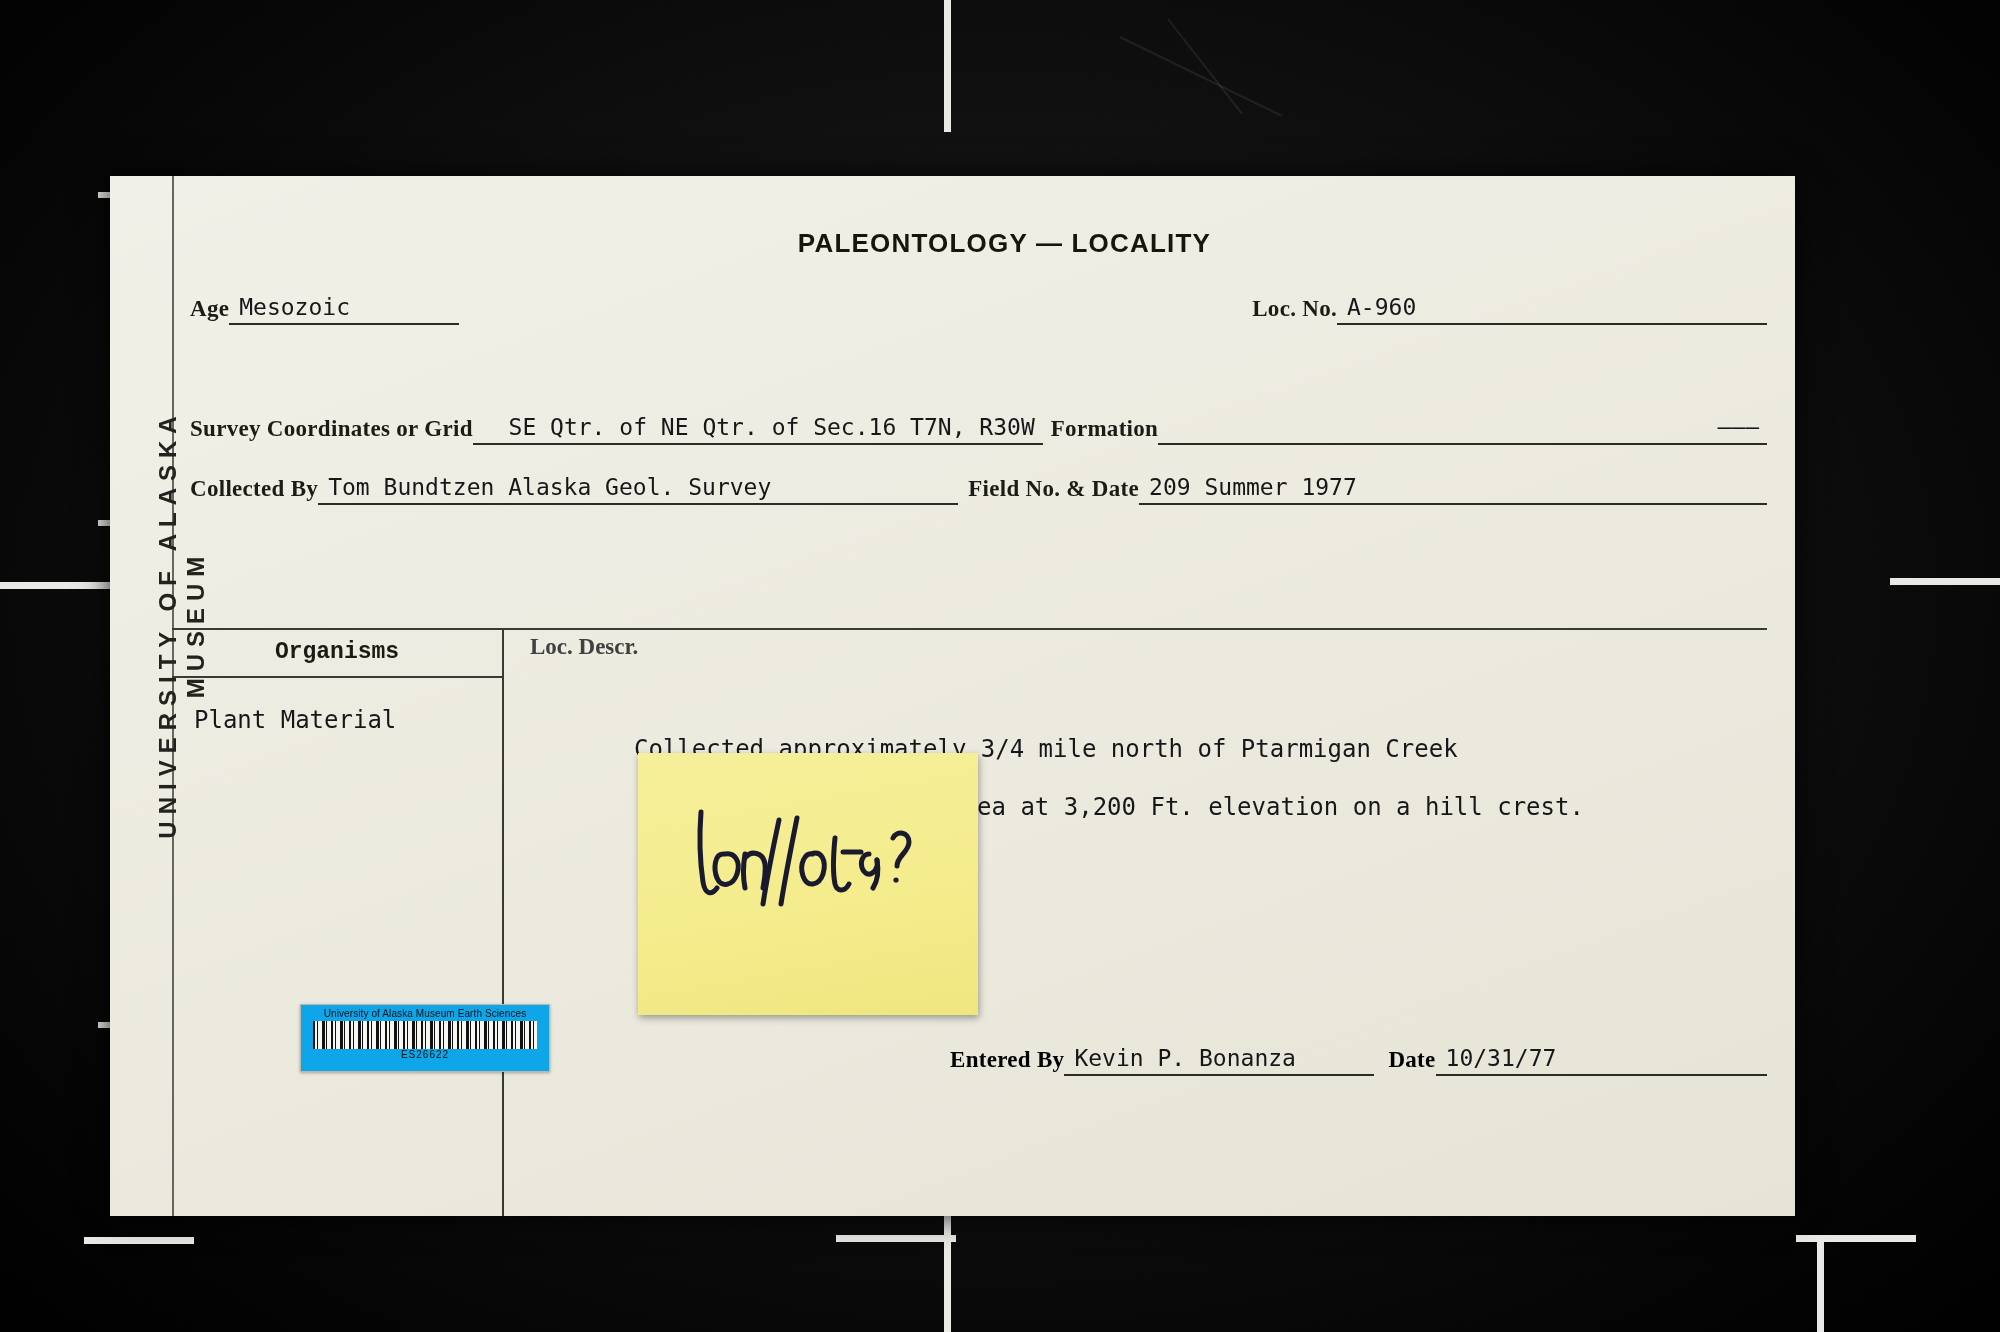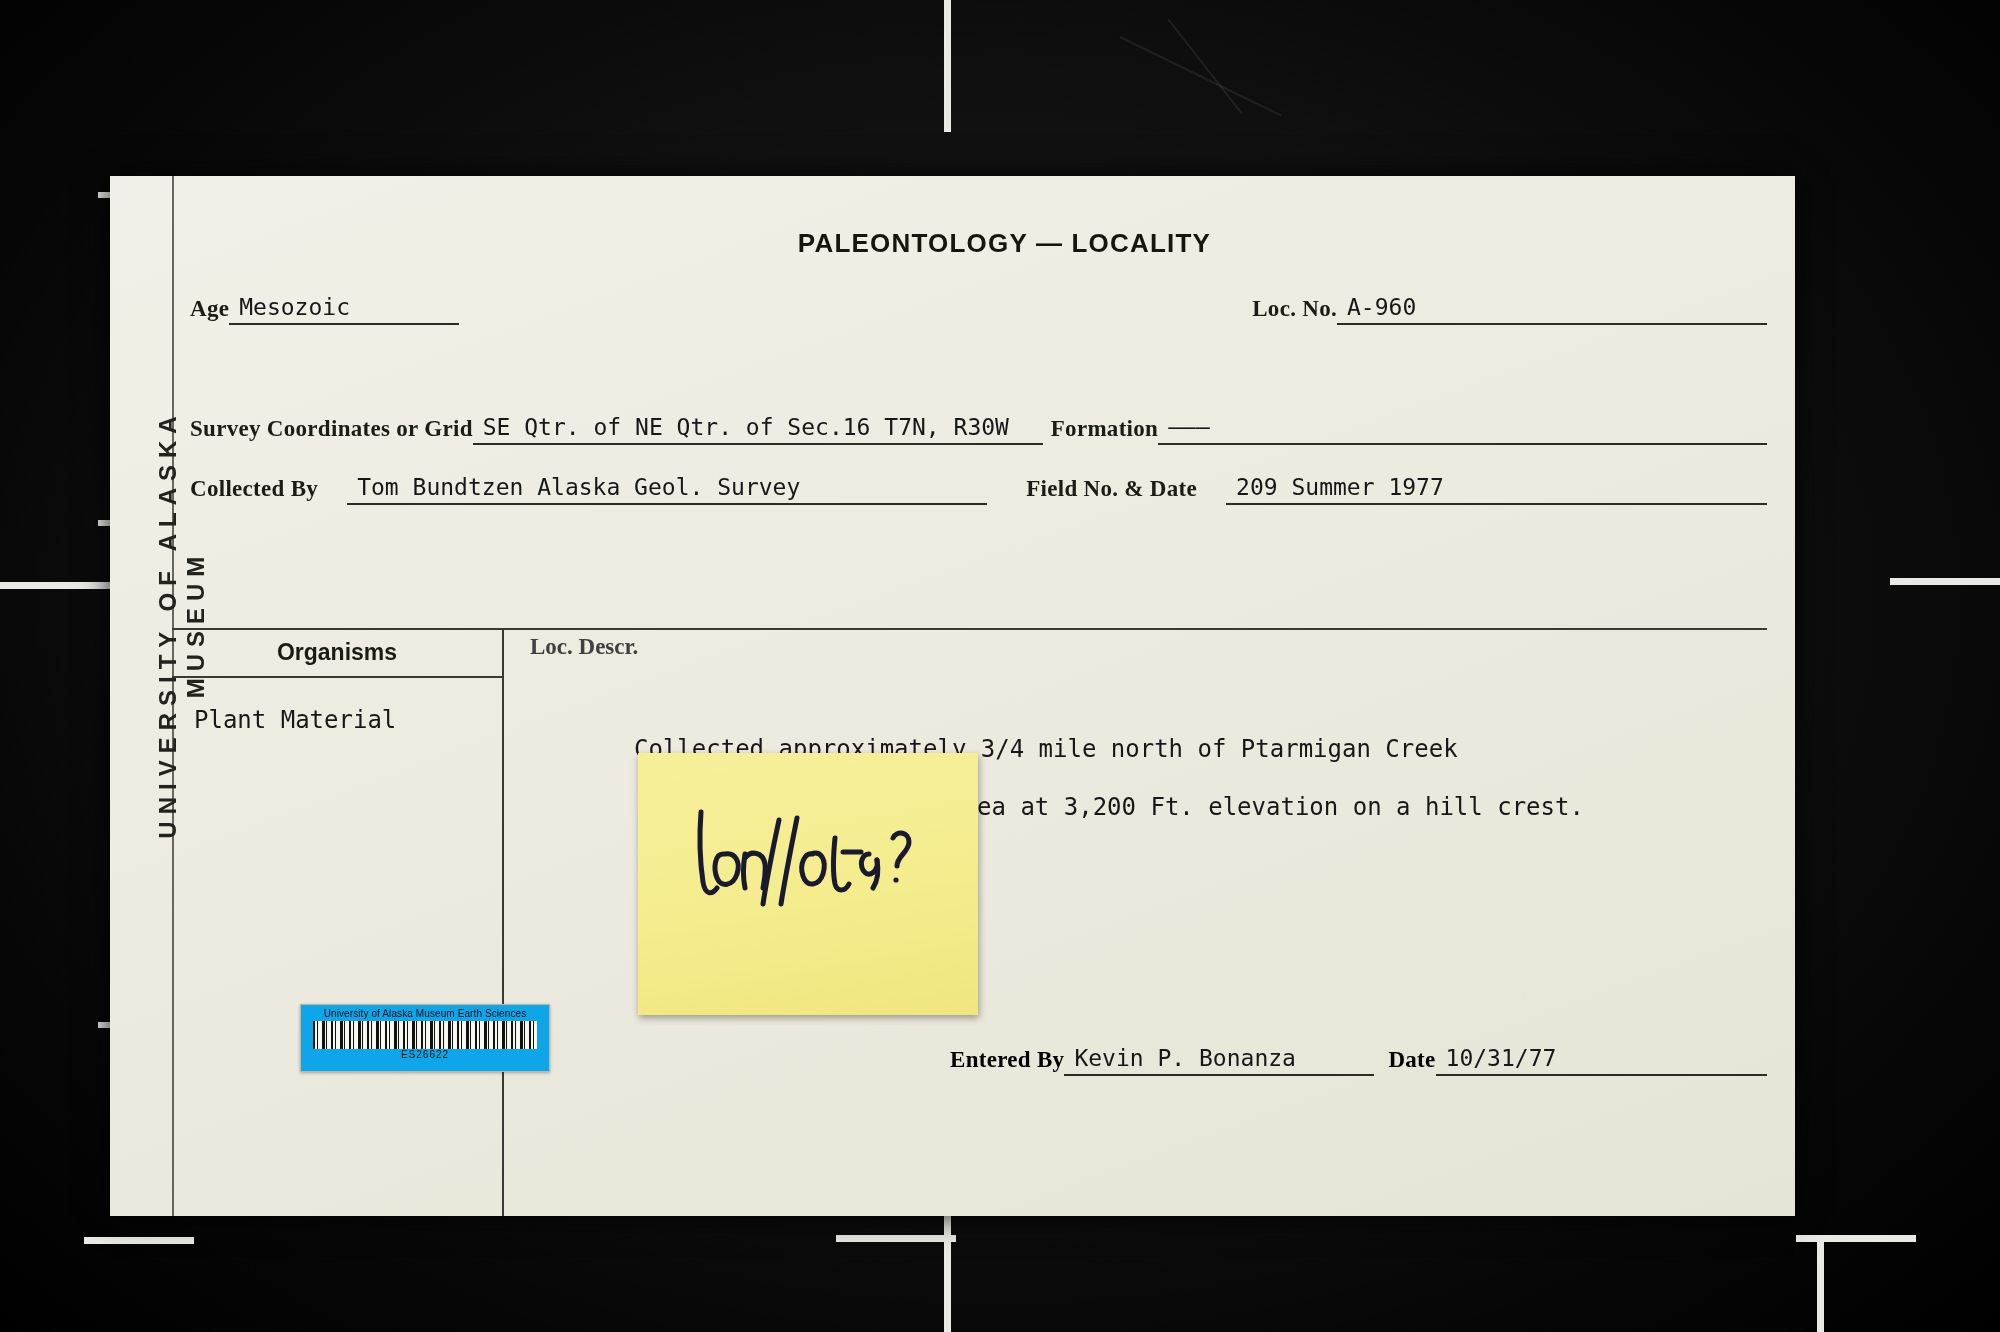--- a/index.html
+++ b/index.html
@@ -134,21 +134,21 @@
     width: 330px;
     bottom: 0;
     border-right: 2px solid #3a3a34;
   }
   .org-head {
     height: 48px;
     border-bottom: 2px solid #3a3a34;
     display: flex;
     align-items: center;
     justify-content: center;
-    font-family: Liberation Sans, sans-serif;
+    font-family: Liberation Mono, monospace;
     font-weight: 700;
     font-size: 23px;
     color: #1b1b15;
   }
   .org-item {
     padding: 28px 0 0 22px;
     font-family: "DejaVu Sans Mono", monospace;
     font-size: 24px;
     color: #17171a;
   }
@@ -286,28 +286,28 @@
 
     <div class="row" style="top:118px;">
       <span class="lbl">Age</span>
       <span class="val" style="width:230px;">Mesozoic</span>
       <span style="flex:1 1 auto;"></span>
       <span class="lbl">Loc. No.</span>
       <span class="val" style="width:430px;">A-960</span>
     </div>
 
 
-    <div class="row" style="top:238px;">
+    <div class="row" style="top:238px;text-align:right;">
       <span class="lbl">Survey Coordinates or Grid</span>
       <span class="val" style="width:570px;">SE Qtr. of NE Qtr. of Sec.16 T7N, R30W</span>
       <span class="lbl" style="padding-left:8px;">Formation</span>
       <span class="val grow">———</span>
     </div>
 
-    <div class="row" style="top:298px;gap:29px;">
+    <div class="row" style="top:298px;">
       <span class="lbl">Collected By</span>
       <span class="val" style="width:640px;">Tom Bundtzen Alaska Geol. Survey</span>
       <span class="lbl" style="padding-left:10px;">Field No. &amp; Date</span>
       <span class="val grow">209 Summer 1977</span>
     </div>
 
     <div class="hline"></div>
 
     <div class="org-box">
       <div class="org-head">Organisms</div>

